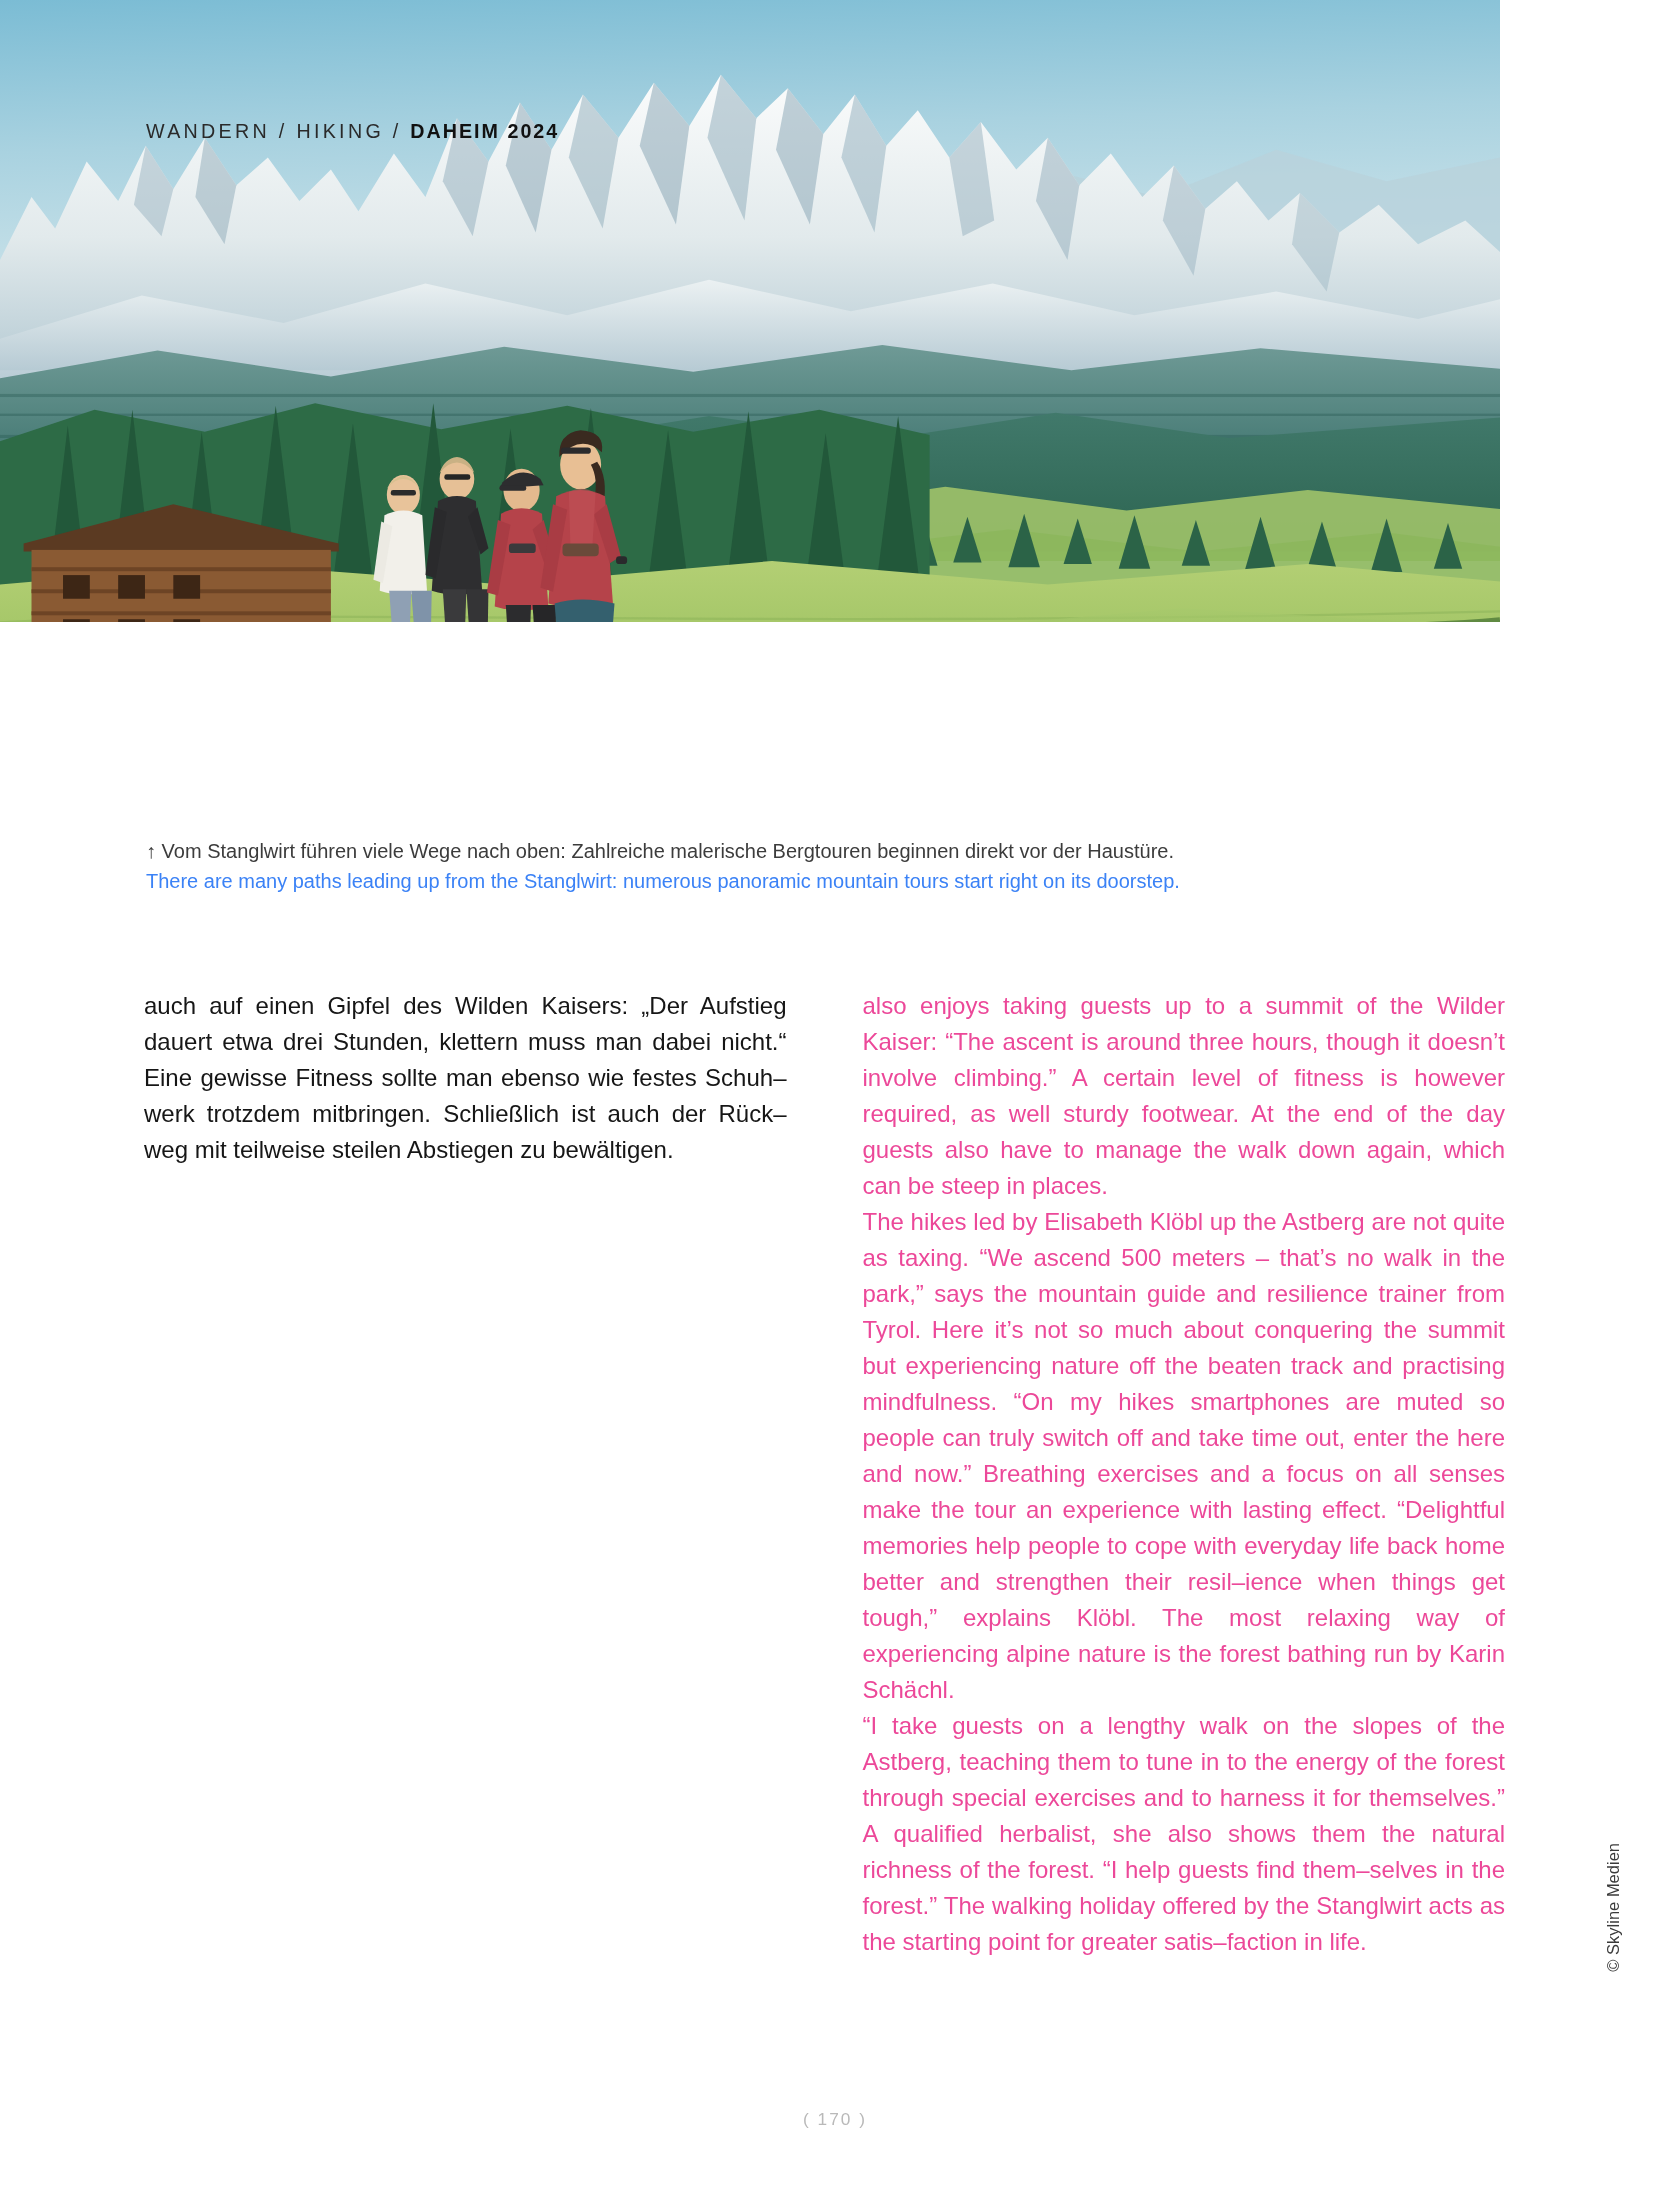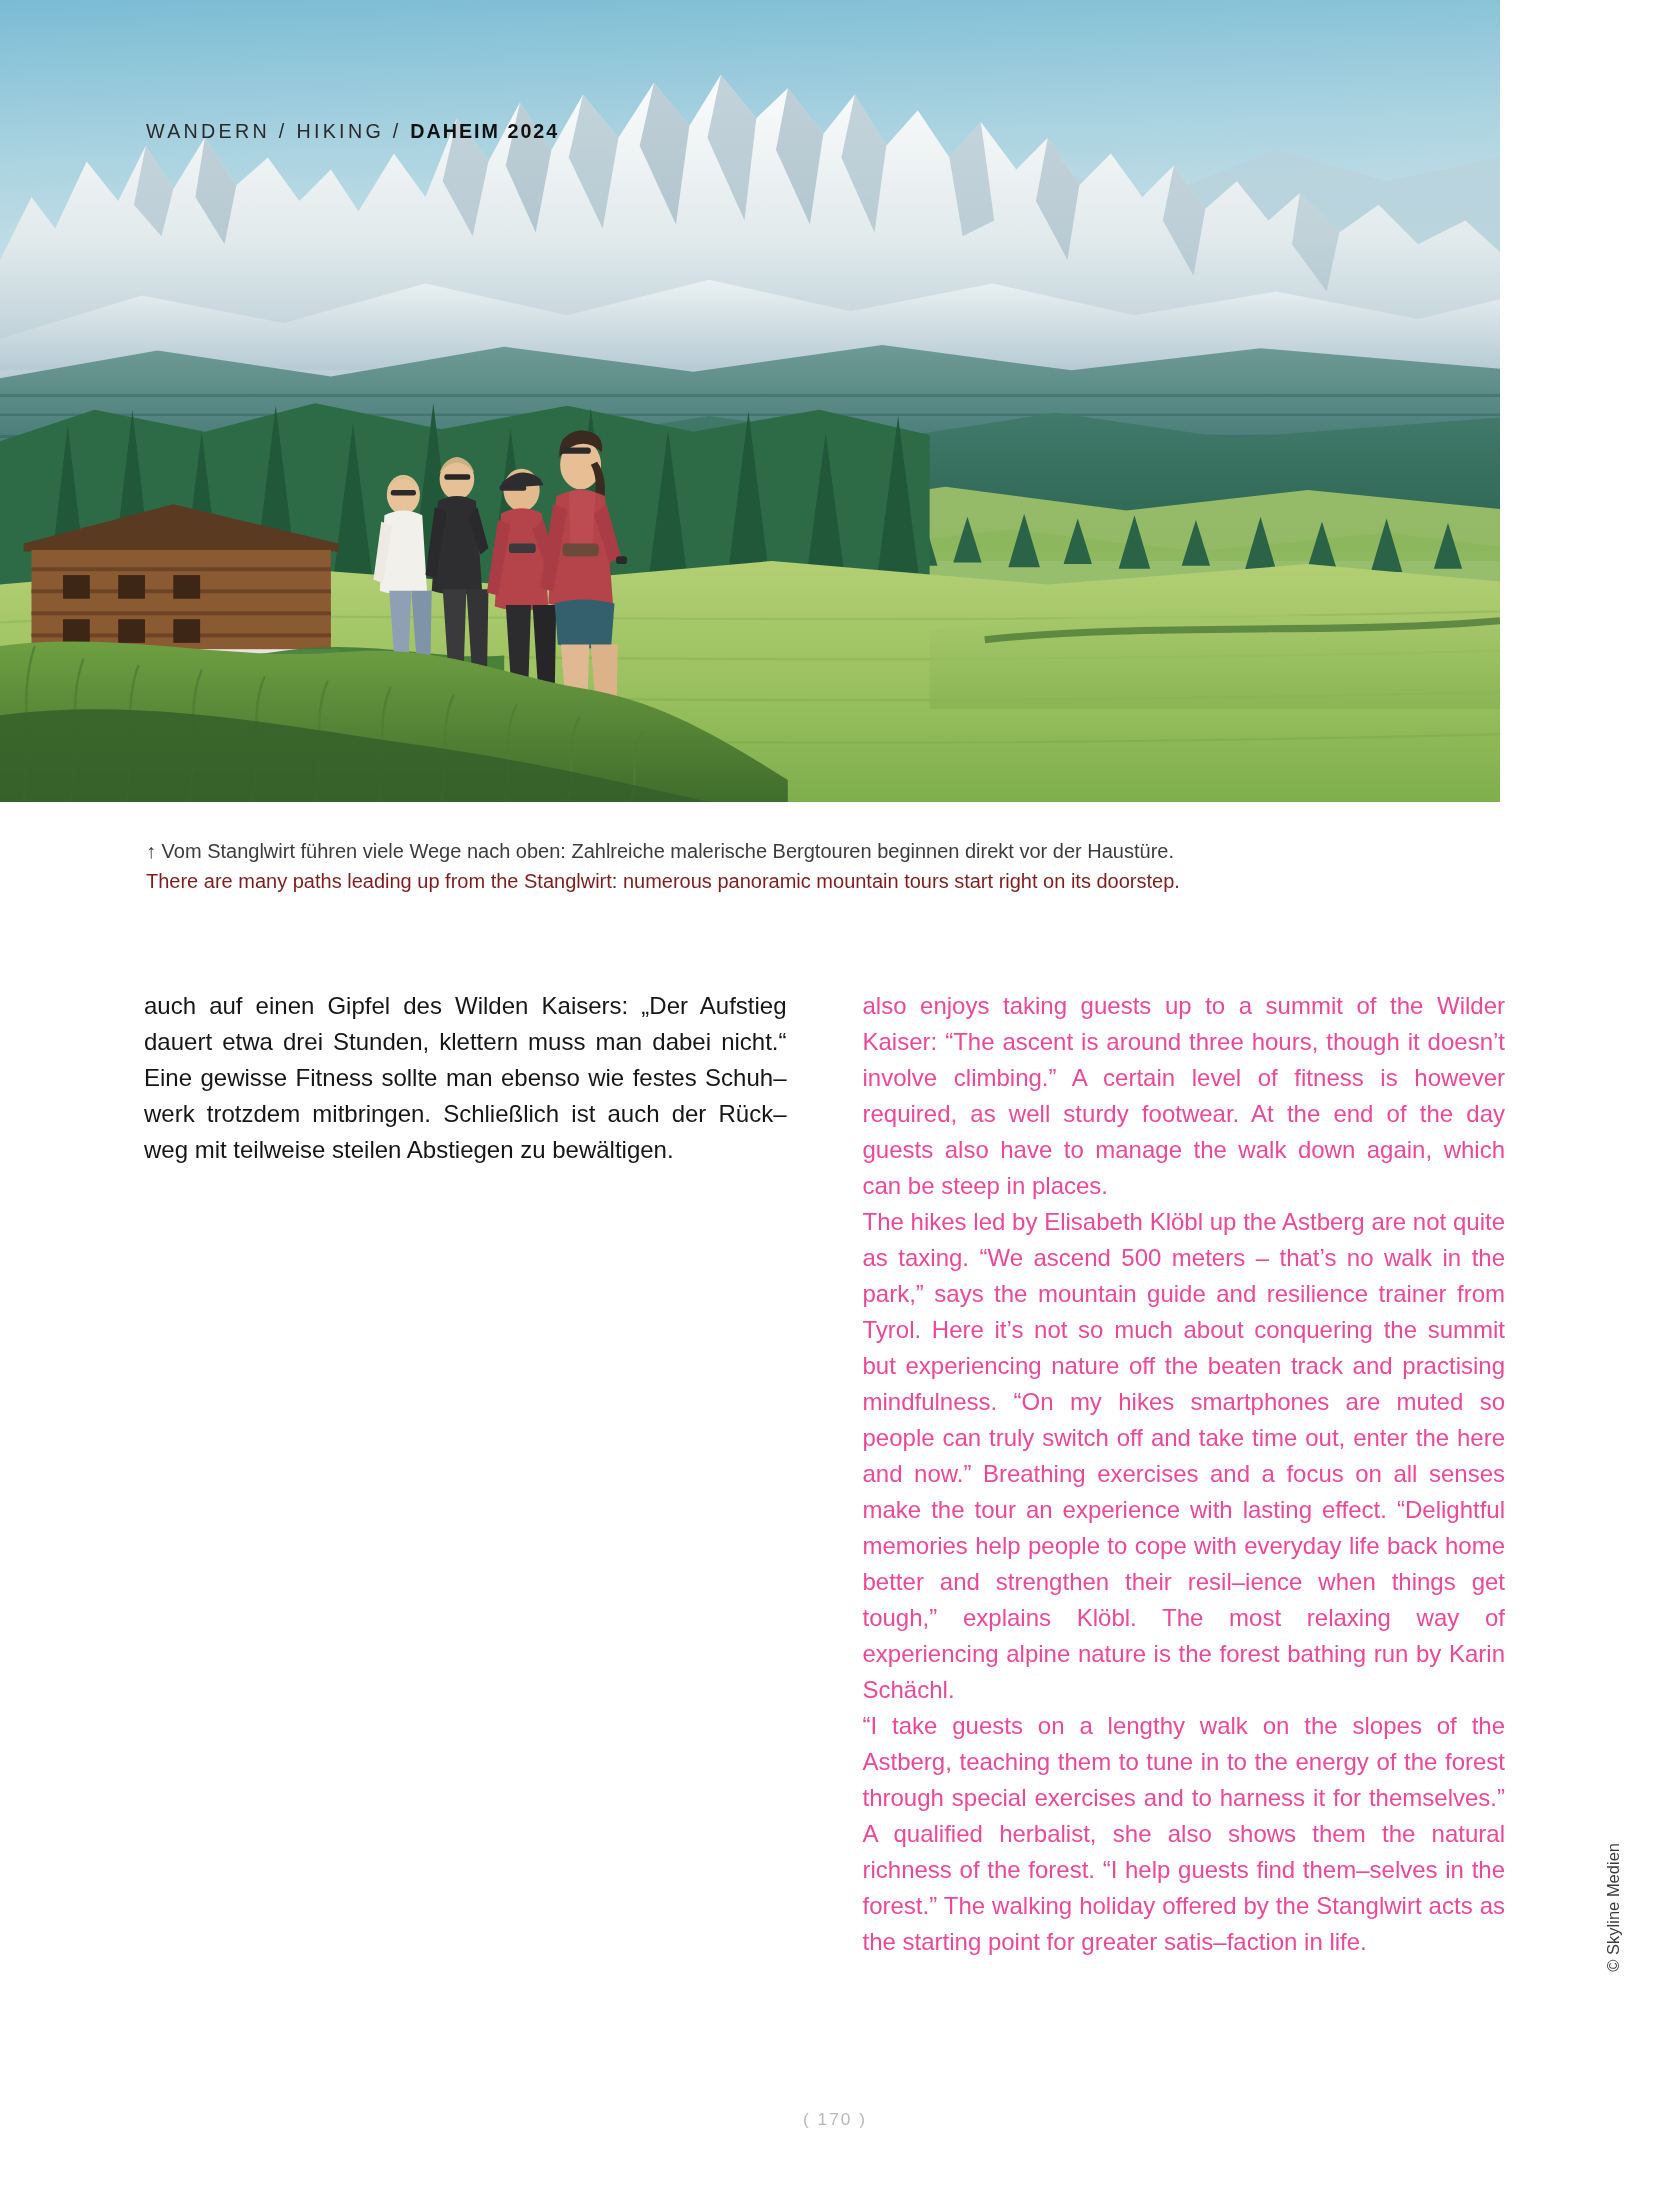--- a/index.html
+++ b/index.html
@@ -1,32 +1,32 @@
 <!DOCTYPE html>
 <html style="font-size:12.6px"><head>
 <meta charset="utf-8">
 <style>
   html,body{margin:0;padding:0;background:#fff;}
   body{width:1670px;height:2205px;position:relative;font-family:"Liberation Serif",serif;overflow:hidden;}
 
   
-  #photo-block{position:absolute;left:0;top:0;width:1500px;height:802px;overflow:hidden;}
+  #photo-block{position:absolute;left:0;top:0;width:1500px;height:622px;overflow:hidden;}
   #photo-svg{display:block;width:1500px;height:802px;}
 
   #kicker{position:absolute;left:146px;top:120px;z-index:5;
           font-family:"Liberation Sans",sans-serif;font-size:19.7px;color:#1a1a1a;
           letter-spacing:3.3px;white-space:nowrap;}
   #kicker .light{font-weight:400;color:#2a2a2a;}
   #kicker .bold{font-weight:700;letter-spacing:2px;color:#111;}
 
   
   #caption{position:absolute;left:146px;top:836px;width:1339px;
            font-family:"Liberation Sans",sans-serif;font-size:20px;line-height:30px;}
   #caption .de{color:#3c3c3c;}
-  #caption .en{color:#7f1d1d;}
+  #caption .en{color:#3b82f6;}
 
   
   #columns{position:absolute;left:144px;top:988px;width:1361px;height:1024px;
            display:flex;gap:76px;}
   .col{width:643px;}
   .col p{margin:0;text-align:justify;font-size:24px;line-height:36px;
          font-family:Liberation Sans, sans-serif;
          -webkit-hyphens:none;hyphens:none;}
   .col.de p{color:#161616;}
   .col.en p{color:#ec4899;}

